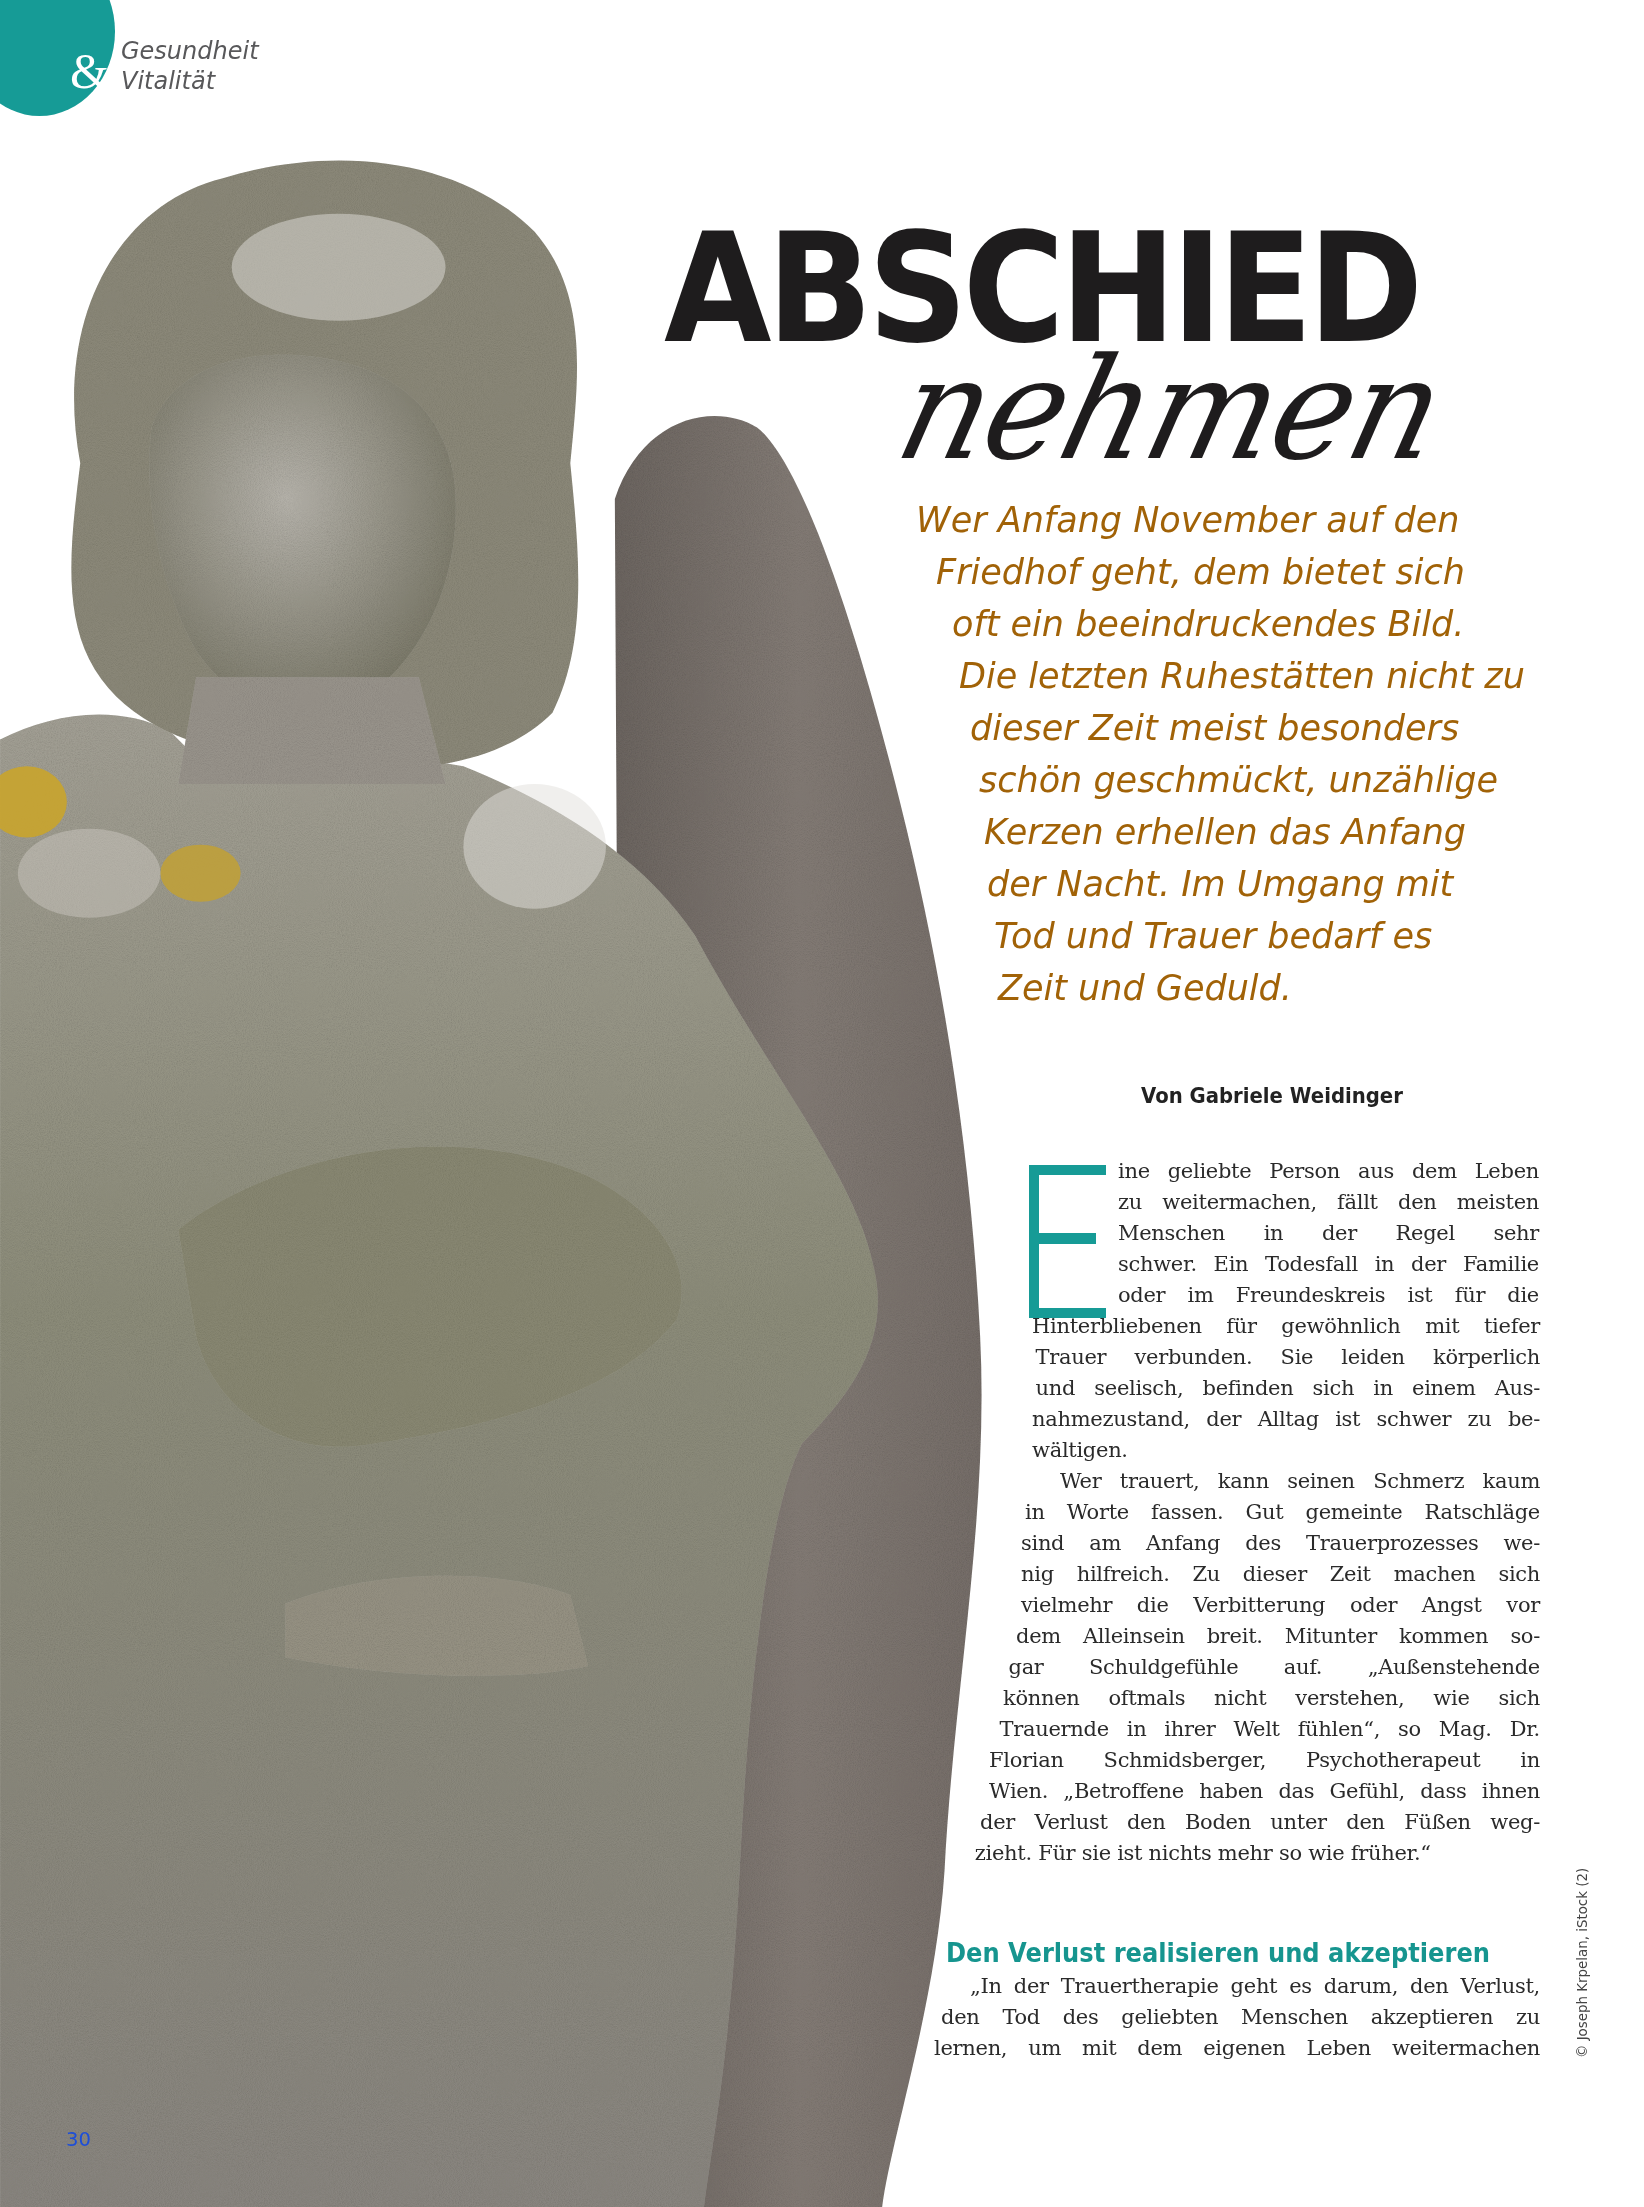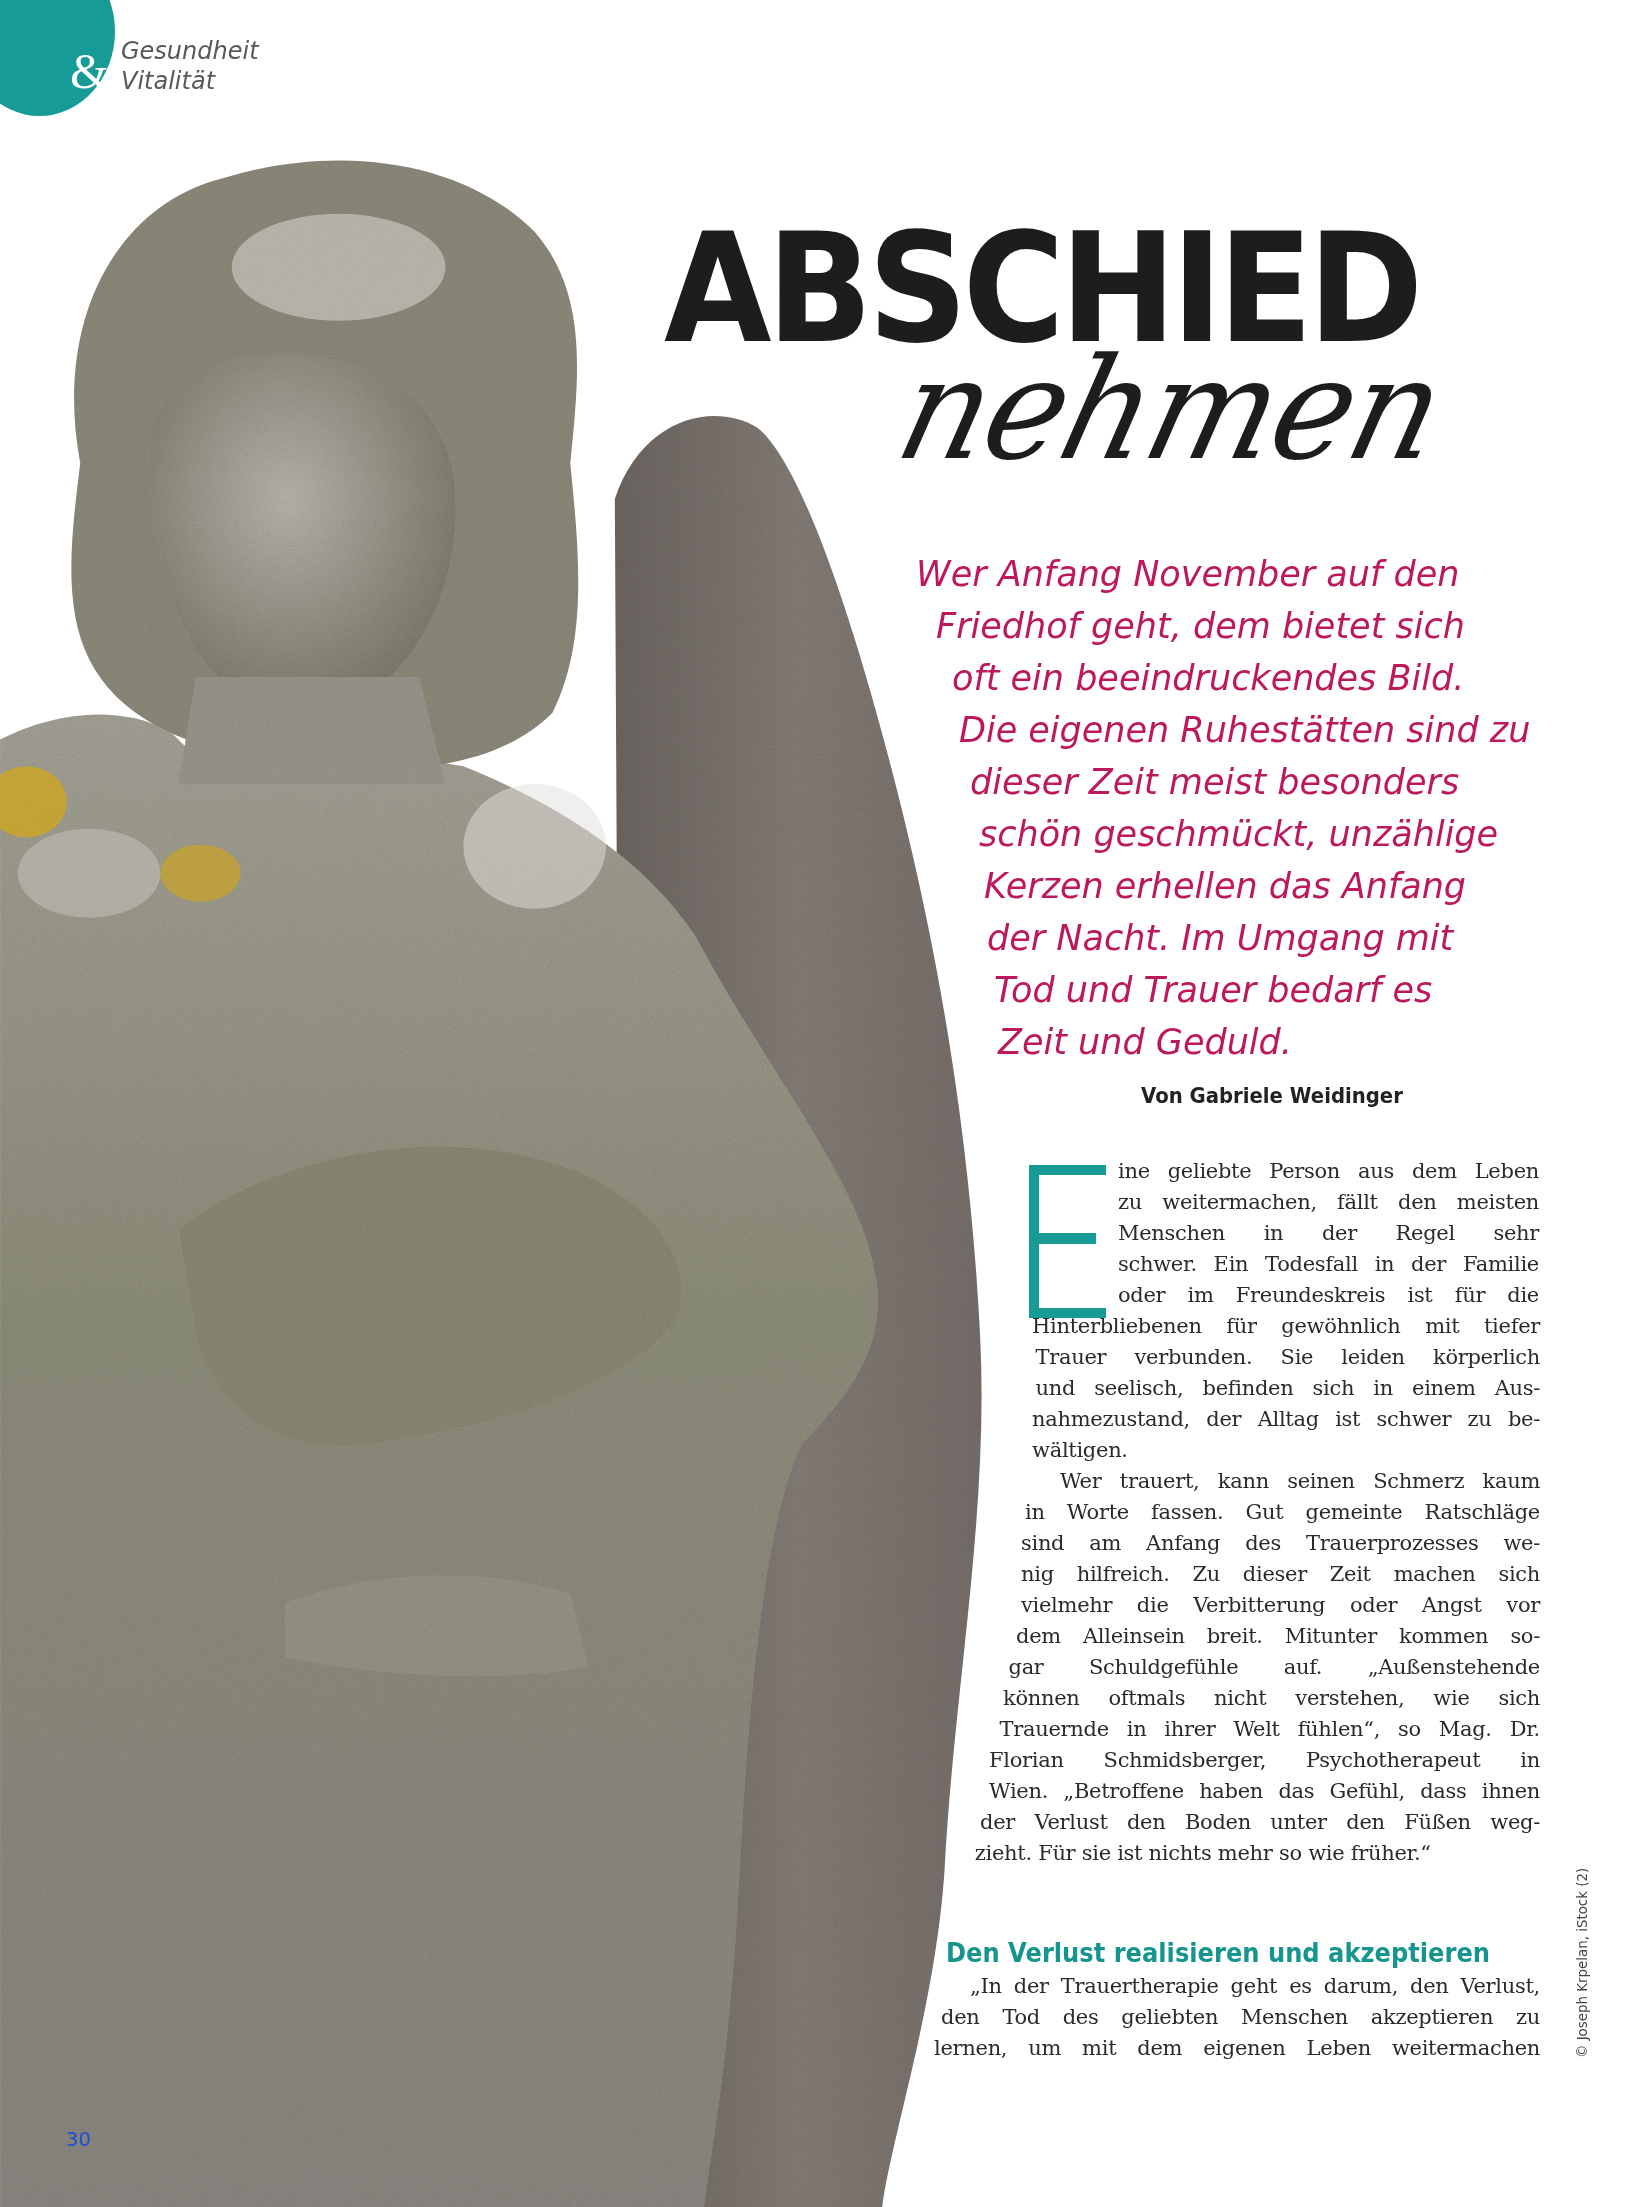--- a/index.html
+++ b/index.html
@@ -37,23 +37,23 @@
   }
   .title-script {
     position: absolute; left: 904px; top: 343px;
     font-family: "DejaVu Serif", serif; font-style: italic;
     font-size: 134px; color: #1e1c1d; line-height: 1; letter-spacing: -1.8px;
     transform: skewX(-14deg) scaleY(1.05);
   }
 
   
   .lead {
-    position: absolute; left: 909px; top: 548px; width: 642px;
+    position: absolute; left: 909px; top: 494px; width: 642px;
     font-family: "DejaVu Sans", sans-serif; font-style: italic;
-    font-size: 35px; line-height: 52px; color: #be185d;
+    font-size: 35px; line-height: 52px; color: #a16207;
   }
   .lead div { white-space: nowrap; }
   .byline {
     position: absolute; left: 1141px; top: 1083px;
     font-family: "DejaVu Sans", sans-serif; font-weight: bold;
     font-size: 21.4px; color: #222222; transform: scaleX(0.92); transform-origin: left top;
   }
 
   
   .body-col {
@@ -148,21 +148,21 @@
   <div>Vitalität</div>
 </div>
 
 <div class="title-main">ABSCHIED</div>
 <div class="title-script">nehmen</div>
 
 <div class="lead">
   <div style="margin-left:7.1px">Wer Anfang November auf den</div>
   <div style="margin-left:27px">Friedhof geht, dem bietet sich</div>
   <div style="margin-left:43px">oft ein beeindruckendes Bild.</div>
-  <div style="margin-left:50px">Die eigenen Ruhestätten sind zu</div>
+  <div style="margin-left:50px">Die letzten Ruhestätten nicht zu</div>
   <div style="margin-left:61px">dieser Zeit meist besonders</div>
   <div style="margin-left:70px">schön geschmückt, unzählige</div>
   <div style="margin-left:75px">Kerzen erhellen das Anfang</div>
   <div style="margin-left:78px">der Nacht. Im Umgang mit</div>
   <div style="margin-left:85px">Tod und Trauer bedarf es</div>
   <div style="margin-left:89px">Zeit und Geduld.</div>
 </div>
 
 <div class="byline">Von Gabriele Weidinger</div>
 

